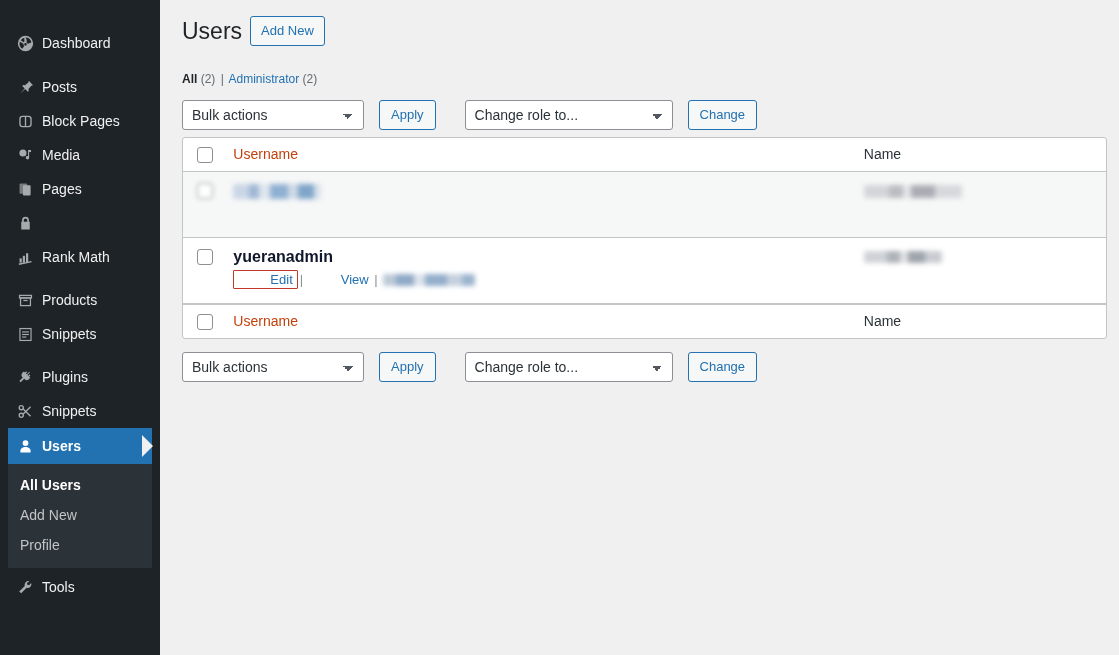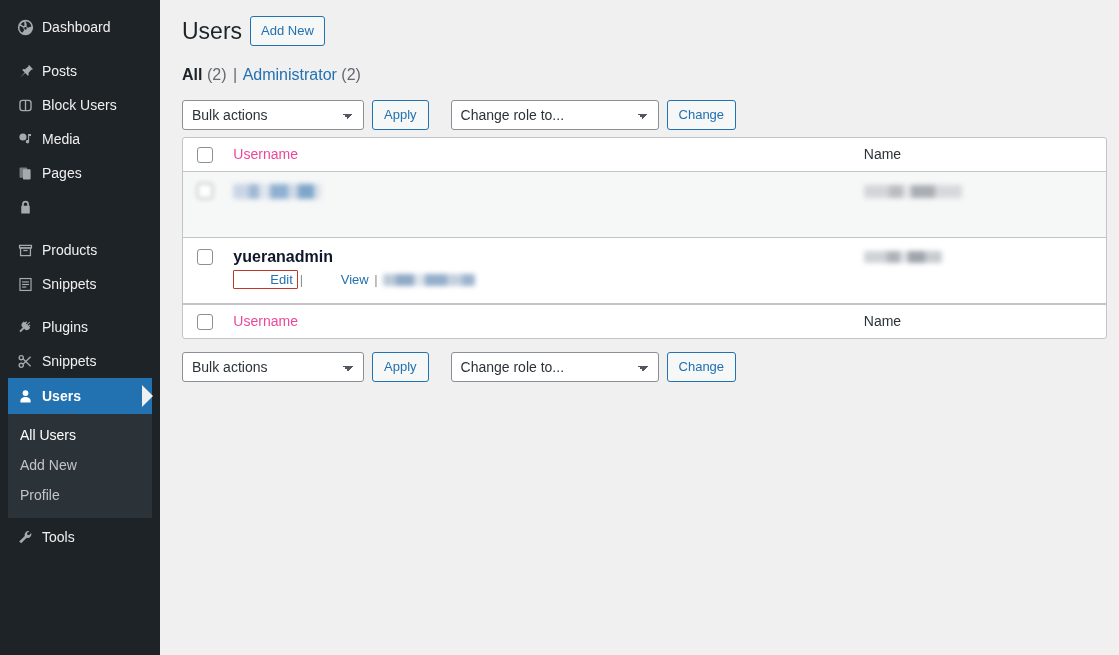--- a/index.html
+++ b/index.html
@@ -16,21 +16,21 @@
 
   
   #sidebar {
     width: 160px;
     min-width: 160px;
     background: #1d2327;
     color: #f0f0f1;
     position: relative;
     padding-top: 0;
   }
-  .menu-group { padding: 8px; }
+  .menu-group { padding: 8px; margin-top: 16px; }
   .menu-sep { height: 9px; }
   .menu-item {
     display: flex;
     align-items: flex-start;
     padding: 8px 0 8px 0;
     color: #f0f0f1;
     font-size: 14px;
     line-height: 18px;
     cursor: pointer;
     position: relative;
@@ -73,21 +73,21 @@
     z-index: 2;
   }
   .submenu { background: #2c3338; padding: 6px 0 8px 0; }
   .submenu-item {
     padding: 6px 0 6px 12px;
     font-size: 14px;
     color: #c3c4c7;
     line-height: 18px;
     cursor: pointer;
   }
-  .submenu-item.current { color: #fff; font-weight: 400; }
+  .submenu-item.current { color: #fff; font-weight: 700; }
 
   
   #content {
     flex: 1;
     background: #f0f0f1;
     padding: 8px 0 0 22px;
     position: relative;
     overflow: hidden;
   }
   .page-head {
@@ -113,37 +113,37 @@
     border: 1px solid #2271b1;
     border-radius: 3px;
     cursor: pointer;
     font-weight: 400;
     margin-top: 4px;
     text-decoration: none;
     display: inline-block;
   }
   .subsubsub {
     list-style: none;
-    margin: 8px 0 6px 0;
+    margin: 16px 0 6px 0;
     padding: 0;
-    font-size: 16px;
+    font-size: 12px;
     color: #646970;
     line-height: 2;
   }
   .subsubsub li { display: inline; }
   .subsubsub a { text-decoration: none; color: #2271b1; cursor: pointer; }
   .subsubsub a.current { color: #1d2327; font-weight: 600; }
   .subsubsub .count { color: #646970; }
   .subsubsub .divider { color: #646970; padding: 0 2px; }
 
   
   .tablenav {
     display: flex;
     align-items: center;
-    gap: 8px;
+    gap: 15px;
     margin: 8px 0 6px 0;
     height: 32px;
   }
   .tablenav.bottom { margin-top: 12px; }
   select.wp-select {
     -webkit-appearance: none;
     appearance: none;
     height: 30px;
     min-width: 180px;
     border: 1px solid #8c8f94;
@@ -201,21 +201,21 @@
   }
   tfoot th { border-bottom: none; border-top: 1px solid #c3c4c7; }
   th.col-cb, td.col-cb {
     width: 40px;
     padding-left: 14px;
     padding-right: 0;
   }
   th.col-username, td.col-username { width: 625px; padding-left: 10px; }
   th.col-name, td.col-name { width: 250px; padding-left: 10px; }
   thead th.col-username a, tfoot th.col-username a {
-    color: #ec4899; text-decoration: none; cursor: pointer;
+    color: #c2410c; text-decoration: none; cursor: pointer;
   }
   tbody tr.row-alt { background: #f6f7f7; }
   tbody tr td {
     padding: 10px 10px 10px 10px;
     border-bottom: 1px solid #c3c4c7;
   }
   tbody tr:last-child td { border-bottom: 1px solid #c3c4c7; }
   tbody tr.tall td { height: 66px; }
   .username-link {
     color: #0f172a;
@@ -292,21 +292,21 @@
         <span class="lbl">Posts</span>
       </div>
 
       <div class="menu-item">
         <span class="ico">
           <svg width="17" height="17" viewBox="0 0 20 20" fill="none" stroke="currentColor" stroke-width="1.6">
               <rect x="3.5" y="4" width="13" height="12" rx="3"></rect>
               <line x1="10" y1="4" x2="10" y2="16"></line>
             </svg>
         </span>
-        <span class="lbl">Block Users</span>
+        <span class="lbl">Block Pages</span>
       </div>
 
       <div class="menu-item">
         <span class="ico">
           <svg width="17" height="17" viewBox="0 0 20 20" fill="currentColor">
               <circle cx="7" cy="7" r="4.2"></circle>
               <path d="M13 3.5v7.2a2 2 0 10 1.3 1.9V6h2.2V3.5z"></path>
             </svg>
         </span>
         <span class="lbl">Media</span>
@@ -323,20 +323,31 @@
       </div>
 
       <div class="menu-item">
         <span class="ico">
           <svg width="17" height="17" viewBox="0 0 20 20" fill="currentColor">
               <path d="M6 8V6a4 4 0 018 0v2h1v9H5V8zm2 0h4V6a2 2 0 10-4 0z"></path>
             </svg>
         </span>
       </div>
 
+      <div class="menu-item">
+        <span class="ico">
+          <svg width="17" height="17" viewBox="0 0 20 20" fill="currentColor">
+              <rect x="3" y="11" width="2.6" height="5"></rect>
+              <rect x="6.8" y="8" width="2.6" height="8"></rect>
+              <rect x="10.6" y="5" width="2.6" height="11"></rect>
+              <path d="M2 17.2l15-3.2.3 1.6-15 3.2z"></path>
+            </svg>
+        </span>
+        <span class="lbl">Rank Math</span>
+      </div>
 
       <div class="menu-sep"></div>
 
       <div class="menu-item">
         <span class="ico">
           <svg width="17" height="17" viewBox="0 0 20 20" fill="none" stroke="currentColor" stroke-width="1.5">
               <rect x="3" y="4" width="14" height="3"></rect>
               <rect x="4.2" y="7" width="11.6" height="9"></rect>
               <line x1="7.5" y1="10" x2="12.5" y2="10"></line>
             </svg>

